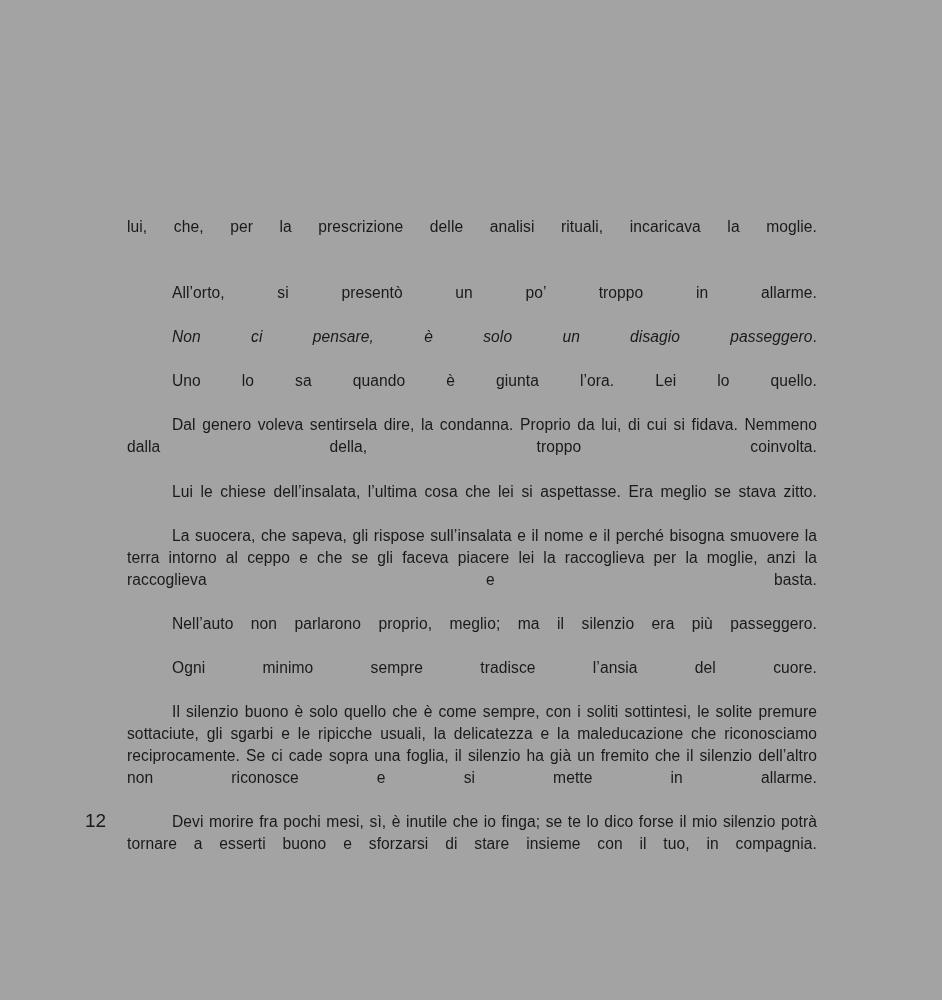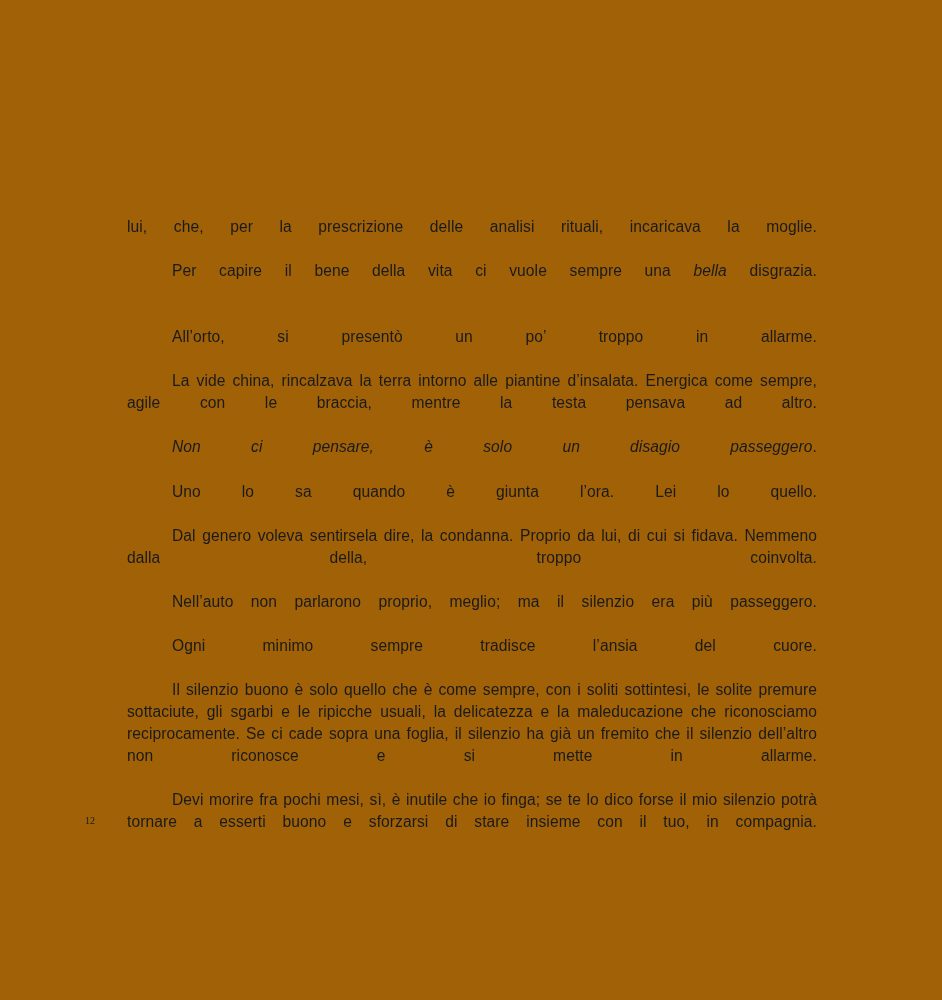--- a/index.html
+++ b/index.html
@@ -10,21 +10,21 @@
 
   body {
     font-family: "Liberation Sans", sans-serif;
     color: #1a1a1a;
   }
 
   .page {
     position: relative;
     width: 942px;
     height: 1000px;
-    background: #a16207;
+    background: #a3a3a3;
     overflow: hidden;
     box-sizing: border-box;
   }
 
   
   .text-block {
     position: absolute;
     left: 127px;
     top: 216px;
     width: 690px;
@@ -62,41 +62,40 @@
 
   .italic {
     font-style: italic;
   }
 
   
   .folio {
     position: absolute;
     left: 85px;
     top: 810px;
-    font-size: 10px;
+    font-size: 19px;
     line-height: 22.05px;
     color: #1a1a1a;
     text-align: right;
-    font-family: Liberation Serif, serif;
   }
 </style>
 </head>
 <body>
 
 <div class="page">
 
   <div class="text-block">
       <p class="para continuation"><span>lui, che, per la prescrizione delle analisi rituali, incaricava la moglie.</span></p>
-      <p class="para"><span>Per capire il bene della vita ci vuole sempre una </span><span class="italic">bella</span><span> disgrazia.</span></p>
       <div class="spacer-line"></div>
       <p class="para"><span>All’orto, si presentò un po’ troppo in allarme.</span></p>
-      <p class="para"><span>La vide china, rincalzava la terra intorno alle piantine d’insalata. Energica come sempre, agile con le braccia, mentre la testa pensava ad altro.</span></p>
       <p class="para"><span class="italic">Non ci pensare, è solo un disagio passeggero</span><span>.</span></p>
       <p class="para"><span>Uno lo sa quando è giunta l’ora. Lei lo quello.</span></p>
       <p class="para"><span>Dal genero voleva sentirsela dire, la condanna. Proprio da lui, di cui si fidava. Nemmeno dalla della, troppo coinvolta.</span></p>
+      <p class="para"><span>Lui le chiese dell’insalata, l’ultima cosa che lei si aspettasse. Era meglio se stava zitto.</span></p>
+      <p class="para"><span>La suocera, che sapeva, gli rispose sull’insalata e il nome e il perché bisogna smuovere la terra intorno al ceppo e che se gli faceva piacere lei la raccoglieva per la moglie, anzi la raccoglieva e basta.</span></p>
       <p class="para"><span>Nell’auto non parlarono proprio, meglio; ma il silenzio era più passeggero.</span></p>
       <p class="para"><span>Ogni minimo sempre tradisce l’ansia del cuore.</span></p>
       <p class="para"><span>Il silenzio buono è solo quello che è come sempre, con i soliti sottintesi, le solite premure sottaciute, gli sgarbi e le ripicche usuali, la delicatezza e la maleducazione che riconosciamo reciprocamente. Se ci cade sopra una foglia, il silenzio ha già un fremito che il silenzio dell’altro non riconosce e si mette in allarme.</span></p>
       <p class="para"><span>Devi morire fra pochi mesi, sì, è inutile che io finga; se te lo dico forse il mio silenzio potrà tornare a esserti buono e sforzarsi di stare insieme con il tuo, in compagnia.</span></p>
     </div>
 
   <div class="folio">12</div>
 
 </div>
 

